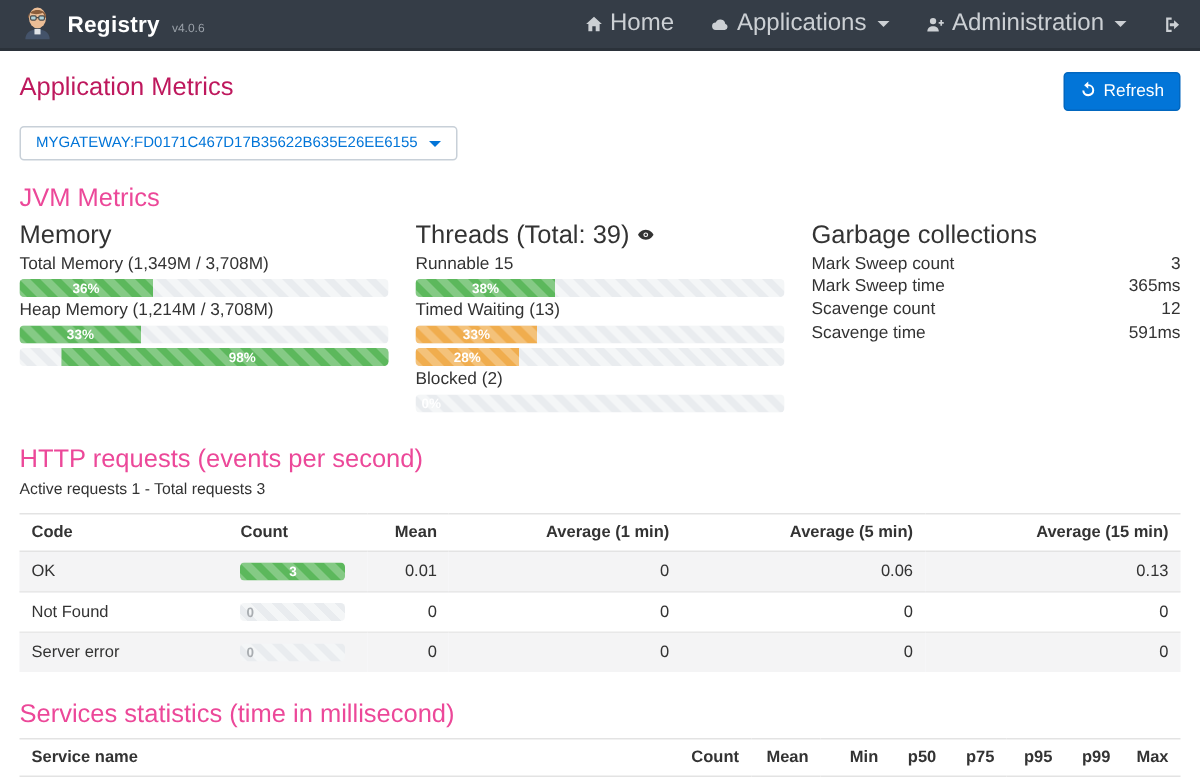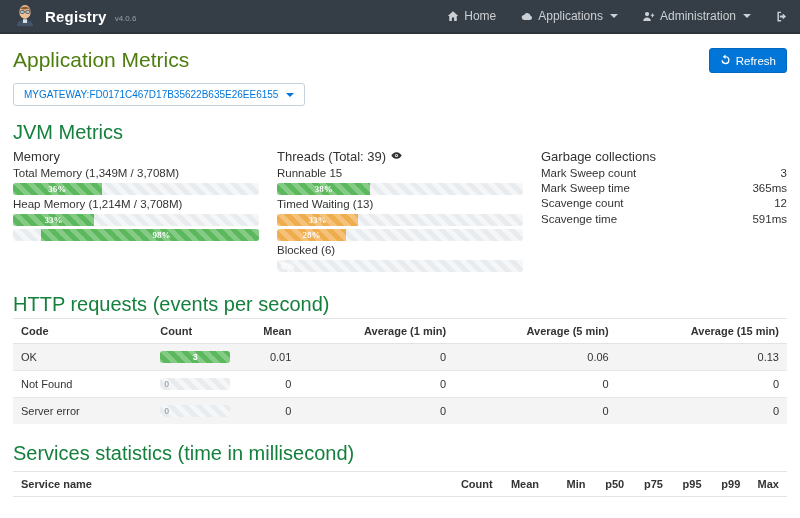--- a/index.html
+++ b/index.html
@@ -7,58 +7,58 @@
     font-family:"Liberation Sans", sans-serif; color:#333; }
 
   
   .navbar { height:34px; background:#353d47; display:flex; align-items:center;
     padding:0 12px; border-bottom:2px solid #2b323a; }
   .brand { display:flex; align-items:center; gap:7px; cursor:pointer; }
   .brand-name { color:#fff; font-weight:bold; font-size:15px; letter-spacing:.2px; }
   .brand-version { color:#9aa1a9; font-size:8px; margin-left:1px; margin-top:4px; }
   .nav-right { margin-left:auto; display:flex; align-items:center; gap:24px; }
   .nav-item { display:flex; align-items:center; gap:5px; color:#ccd0d4;
-    font-size:12px; text-decoration:none; cursor:pointer; }
+    font-size:16px; text-decoration:none; cursor:pointer; }
   .nav-item svg { display:block; }
   .caret { width:0; height:0; border-left:4px solid transparent;
     border-right:4px solid transparent; border-top:4px solid #ccd0d4; margin-left:2px; }
 
   
   .container { padding:0 13px; }
   .page-head { display:flex; align-items:flex-start; justify-content:space-between; margin-top:14px; }
-  h2 { font-size:21px; font-weight:500; color:#4d7c0f; }
-  h3 { font-size:20px; font-weight:500; color:#15803d; }
+  h2 { font-size:17px; font-weight:500; color:#be185d; }
+  h3 { font-size:17px; font-weight:500; color:#ec4899; }
   .btn-refresh { background:#0275d8; color:#fff; border:1px solid #0267bf; border-radius:3px;
     font-size:11.5px; padding:5px 10px; display:flex; align-items:center; gap:5px;
     cursor:pointer; font-family:inherit; }
   .instance-btn { margin-top:10px; background:#fff; border:1px solid #c8d0d8; border-radius:3px;
     color:#0275d8; font-size:10px; padding:5px 10px; display:flex; align-items:center; gap:6px;
     cursor:pointer; font-family:inherit; }
   .instance-btn .caret { border-top-color:#0275d8; }
 
   
   .jvm-heading { margin-top:15px; }
   .jvm-row { display:flex; gap:18px; margin-top:5px; }
   .jvm-col { flex:1; min-width:0; }
-  .col-title { font-size:13px; margin-bottom:2px; display:flex; align-items:center; gap:5px;text-align:right; }
+  .col-title { font-size:17px; margin-bottom:2px; display:flex; align-items:center; gap:5px;text-align:right; }
   .metric-label { font-size:11.5px; margin:3px 0 4px; white-space:nowrap; }
   .progress { position:relative; height:12px; background-color:#e9ecef; border-radius:3px;
     overflow:hidden; margin-bottom:3px;
     background-image:linear-gradient(45deg, rgba(255,255,255,.5) 25%, transparent 25%,
       transparent 50%, rgba(255,255,255,.5) 50%, rgba(255,255,255,.5) 75%, transparent 75%, transparent);
     background-size:14px 14px; }
   .bar { height:100%;
     background-image:linear-gradient(45deg, rgba(255,255,255,.25) 25%, transparent 25%,
       transparent 50%, rgba(255,255,255,.25) 50%, rgba(255,255,255,.25) 75%, transparent 75%, transparent);
     background-size:14px 14px; }
   .bar-green  { background-color:#5cb85c; }
   .bar-orange { background-color:#f0ad4e; }
   .bar-none   { background-color:transparent; background-image:none; }
   .bar-text { display:block; text-align:center; font-size:9px; line-height:12px;
-    color:#fff; font-weight:bold; white-space:nowrap; overflow:hidden;font-family:Liberation Serif, serif; }
+    color:#fff; font-weight:bold; white-space:nowrap; overflow:hidden; }
   .bar-text-left { position:absolute; left:4px; top:0; font-size:9px; line-height:12px;
     color:rgba(255,255,255,.95); font-weight:bold; }
   .gc-row { display:flex; justify-content:space-between; font-size:11.5px; line-height:1.32; }
 
   
   .section-heading { margin-top:18px; }
   .subtitle { font-size:10.5px; margin:4px 0 10px; }
   table { width:100%; border-collapse:collapse; font-size:11px; color:#333; table-layout:fixed; }
   thead th { font-weight:bold; text-align:right; padding:6px 8px;
     border-top:1px solid #e3e3e3; border-bottom:1px solid #e3e3e3; }
@@ -198,21 +198,21 @@
       <div class="progress">
         <div class="bar bar-orange" style="width: 33%;">
             <span class="bar-text">33%</span>
           </div>
       </div>
       <div class="progress">
         <div class="bar bar-orange" style="width: 28%;">
             <span class="bar-text">28%</span>
           </div>
       </div>
-      <div class="metric-label">Blocked (6)</div>
+      <div class="metric-label">Blocked (2)</div>
       <div class="progress">
         <div class="bar bar-none" style="width: 0%;"></div>
         <span class="bar-text-left">0%</span>
       </div>
     </div>
 
     <div class="jvm-col">
       <div class="col-title">Garbage collections</div>
       <div class="gc-row">
         <span>Mark Sweep count</span>
@@ -227,20 +227,21 @@
         <span>12</span>
       </div>
       <div class="gc-row">
         <span>Scavenge time</span>
         <span>591ms</span>
       </div>
     </div>
   </div>
 
   <h3 class="section-heading">HTTP requests (events per second)</h3>
+  <div class="subtitle">Active requests 1 - Total requests 3</div>
 
   <table class="http-table">
     <colgroup>
       <col style="width:18%">
         <col style="width:12%">
         <col style="width:7%">
       <col style="width:20%">
         <col style="width:21%">
         <col style="width:22%">
     </colgroup>

